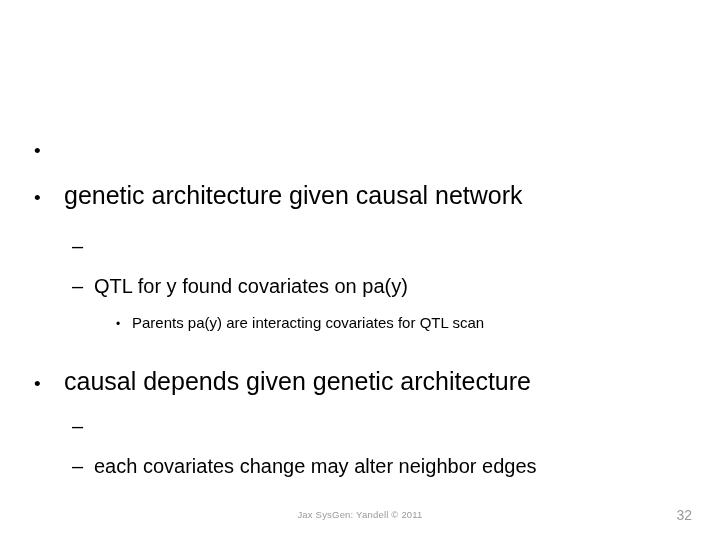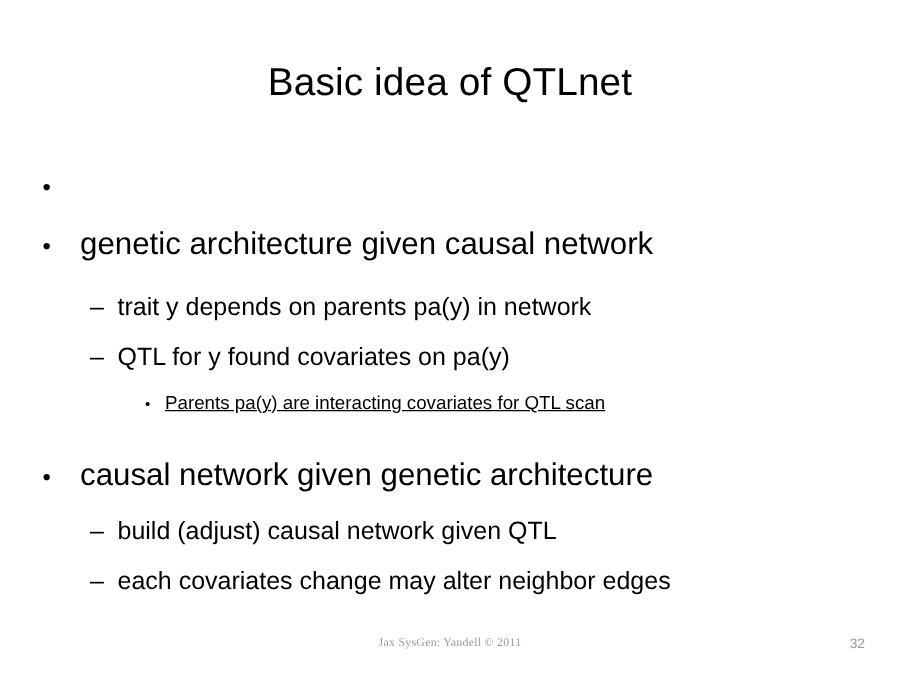--- a/index.html
+++ b/index.html
@@ -97,21 +97,20 @@
   }
   .lvl3 .marker {
     flex: 0 0 auto;
     width: 16px;
     font-size: 12px;
     line-height: 34px;
   }
   .lvl3 .btext {
     flex: 1 1 auto;
     line-height: 34px;
-    text-decoration: underline;
   }
 
   
   .group-gap {
     height: 18px;
   }
   .group-gap-sm {
     height: 6px;
   }
 
@@ -120,77 +119,73 @@
     position: absolute;
     left: 0;
     top: 508px;
     width: 720px;
     text-align: center;
     font-size: 9.5px;
     line-height: 14px;
     color: #9a9a9a;
     letter-spacing: 0.2px;
     white-space: nowrap;
-    font-family: Liberation Serif, serif;
   }
   .page-number {
     position: absolute;
     right: 28px;
     top: 508px;
-    font-size: 11px;
+    font-size: 14px;
     line-height: 14px;
     color: #9a9a9a;
     text-align: right;
   }
 </style>
 </head>
 <body>
 
 <div class="slide">
 
-  <div class="slide-title">Basic idea of QTLnet</div>
 
   <div class="body-area">
 
     <div class="bullet-row lvl1">
       <span class="marker">•</span>
     </div>
 
     <div class="bullet-row lvl1">
       <span class="marker">•</span>
       <span class="btext">genetic architecture given causal network</span>
     </div>
 
     <div class="group-gap-sm"></div>
 
     <div class="bullet-row lvl2">
       <span class="marker">–</span>
-      <span class="btext">trait y depends on parents pa(y) in network</span>
     </div>
 
     <div class="bullet-row lvl2">
       <span class="marker">–</span>
       <span class="btext">QTL for y found covariates on pa(y)</span>
     </div>
 
     <div class="bullet-row lvl3">
       <span class="marker">•</span>
       <span class="btext">Parents pa(y) are interacting covariates for QTL scan</span>
     </div>
 
     <div class="group-gap"></div>
 
     <div class="bullet-row lvl1">
       <span class="marker">•</span>
-      <span class="btext">causal network given genetic architecture</span>
+      <span class="btext">causal depends given genetic architecture</span>
     </div>
 
     <div class="bullet-row lvl2">
       <span class="marker">–</span>
-      <span class="btext">build (adjust) causal network given QTL</span>
     </div>
 
     <div class="bullet-row lvl2">
       <span class="marker">–</span>
       <span class="btext">each covariates change may alter neighbor edges</span>
     </div>
 
   </div>
 
   <div class="footer-note">Jax SysGen: Yandell © 2011</div>

